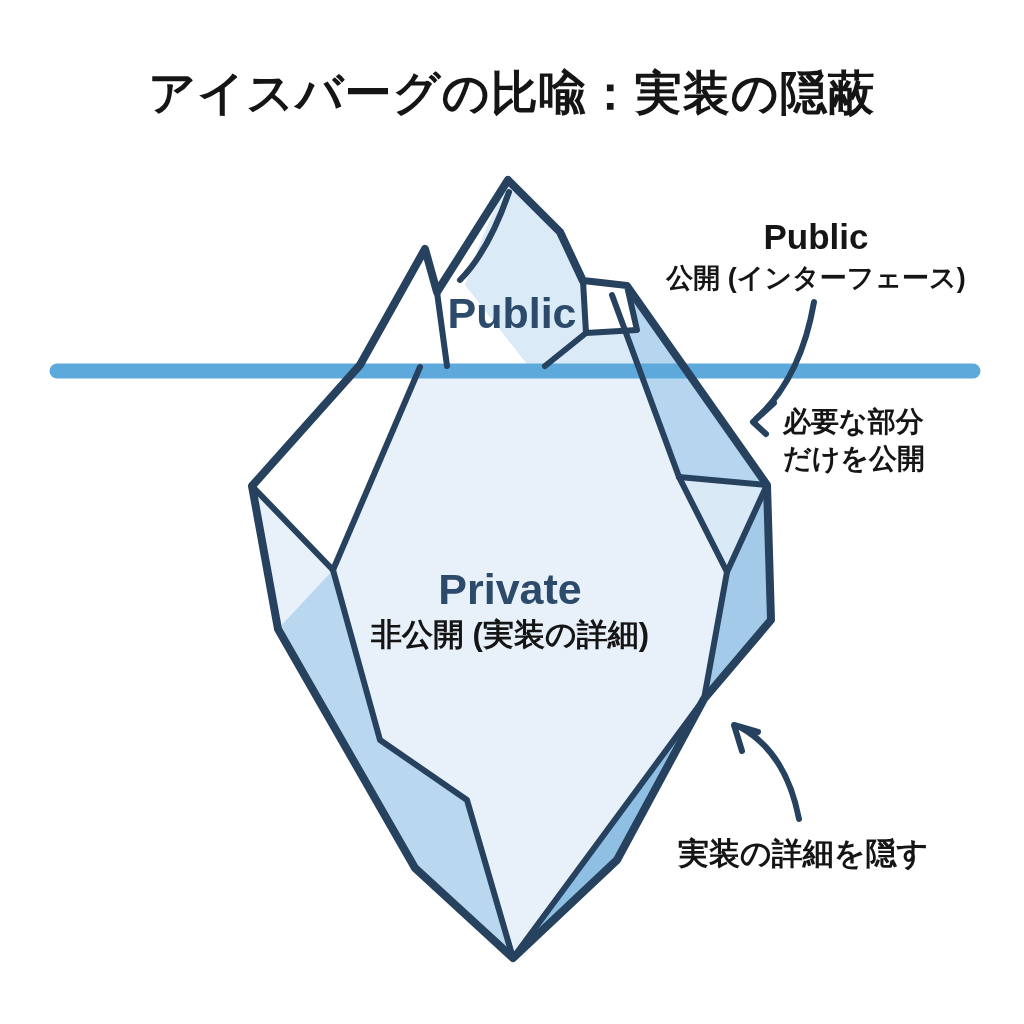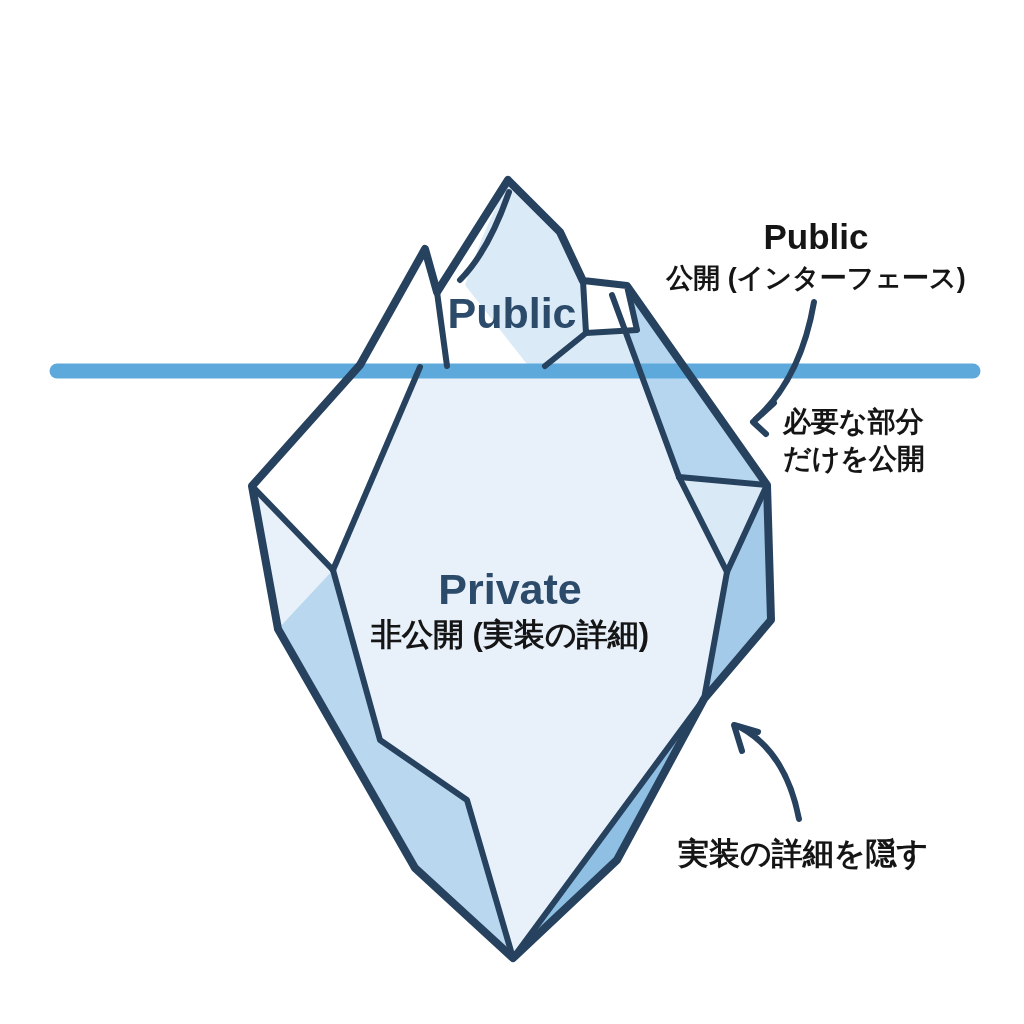--- a/index.html
+++ b/index.html
@@ -12,20 +12,21 @@
     font-size:47px;font-weight:800;color:#151515;letter-spacing:1px;
   }
   svg{position:absolute;top:0;left:0;}
   svg text{font-family:"Liberation Sans","DejaVu Sans",sans-serif;}
 </style>
 </head>
 <body>
 
 <div class="stage">
 
+  <div class="title">アイスバーグの比喩：実装の隠蔽</div>
 
   <svg width="1024" height="1024" viewBox="0 0 1024 1024">
 
     <g>
 
       <polygon points="508,180 560,232 583,281 627,286 767,485 771,620 704,699 617,860 513,958 415,868 278,629 252,486 360,365 425,249 437,292" fill="#ffffff"></polygon>
 
       <polygon points="508,180 560,232 583,281 627,286 681,368 530,368 465,285 482,238" fill="#dbeaf7"></polygon>
 
       <polygon points="360,365 681,368 767,485 771,620 704,699 617,860 513,958 415,868 278,629 252,486" fill="#e8f1fa"></polygon>

